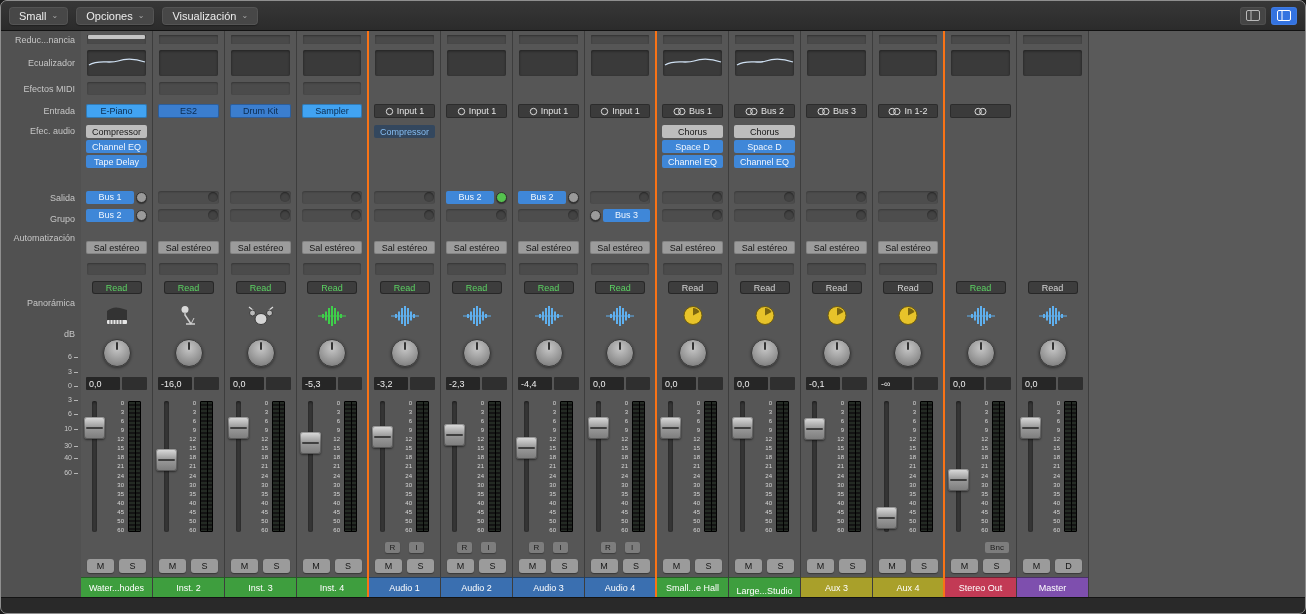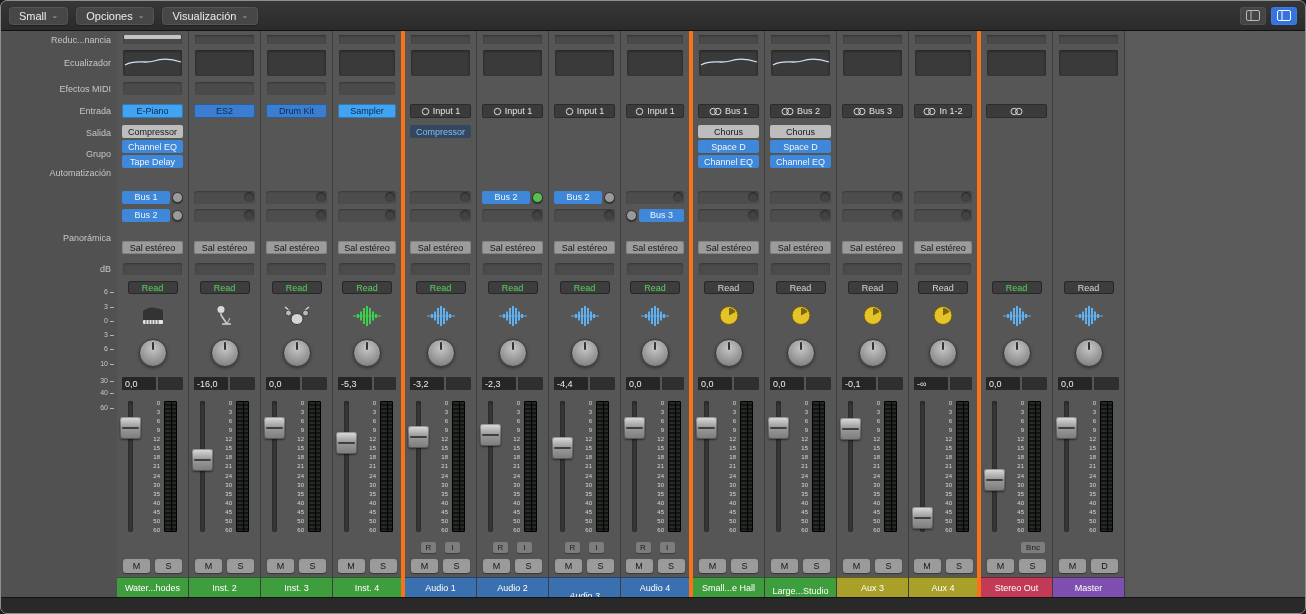--- a/index.html
+++ b/index.html
@@ -4,29 +4,29 @@
 <style>
 *{margin:0;padding:0;box-sizing:border-box;font-family:"Liberation Sans",sans-serif;}
 html,body{background:#1c1c1c;}
 .window{width:1306px;height:614px;border:1px solid #8f8f8f;border-radius:7px;overflow:hidden;background:#515151;display:flex;flex-direction:column;}
 .topbar{height:30px;background:linear-gradient(#373737,#2b2b2b);border-bottom:1px solid #121212;display:flex;align-items:center;padding:0 8px;flex:0 0 auto;}
 .menu-btn{display:flex;align-items:center;background:#474747;border-radius:4px;padding:3px 10px;margin-right:8px;color:#ececec;font-size:11px;box-shadow:inset 0 0 0 1px rgba(255,255,255,.07),0 1px 1px rgba(0,0,0,.3);cursor:default;}
 .chev{color:#a8a8a8;font-size:8px;margin-left:5px;}
 .topbar-right{margin-left:auto;display:flex;gap:5px;}
 .view-toggle{width:26px;height:18px;border-radius:3px;background:#454545;display:flex;align-items:center;justify-content:center;box-shadow:inset 0 0 0 1px rgba(255,255,255,.06);}
 .view-toggle.active{background:#3473e0;}
-.mixer{flex:0 0 566px;display:flex;background:#515151;overflow:hidden;margin-left:36px;}
+.mixer{flex:0 0 566px;display:flex;background:#515151;overflow:hidden;}
 .labels-col{width:80px;flex:0 0 auto;display:flex;flex-direction:column;}
 .lrow{position:relative;display:flex;align-items:center;justify-content:flex-end;padding-right:6px;color:#c6c6c6;font-size:9px;overflow:visible;}
 .lrow.top{align-items:flex-start;padding-top:4px;}
 .left-scale span{position:absolute;right:3px;font-size:7px;color:#c9c9c9;line-height:7px;}
 .left-scale span::after{content:"";display:inline-block;width:4px;height:1px;background:#b5b5b5;margin-left:2px;margin-bottom:1px;}
 .strips{display:flex;flex:0 0 auto;}
 .strip{width:72px;flex:0 0 auto;background:#565656;border-right:1px solid #3d3d3d;display:flex;flex-direction:column;}
-.strip.group-end{border-right:4px solid #f97316;}
+.strip.group-end{border-right:2px solid #f97316;}
 .row{position:relative;flex:0 0 auto;overflow:hidden;}
 .slot-thin{margin:4px 6px 0;height:9px;background:#4a4a4a;border-radius:1px;box-shadow:inset 0 1px 2px rgba(0,0,0,.35);}
 .gr-bar{margin:2px 1px 0;height:4px;background:#c4c4c4;border-radius:1px;}
 .eq-box{margin:2px 6px;height:26px;background:#3a3a3a;border-radius:2px;box-shadow:inset 0 1px 3px rgba(0,0,0,.45);overflow:hidden;}
 .mini-slot{margin:4px 6px 0;height:13px;background:#4b4b4b;border-radius:2px;box-shadow:inset 0 1px 2px rgba(0,0,0,.3);}
 .io-btn{margin:4px 5px 0;height:14px;border-radius:2px;display:flex;align-items:center;justify-content:center;font-size:9px;gap:3px;background:#3b3b3b;color:#e4e4e4;box-shadow:inset 0 0 0 1px rgba(0,0,0,.25);}
 .fx-col{padding:3px 5px 0;display:flex;flex-direction:column;gap:2px;}
 .fx-btn{height:13px;border-radius:2px;display:flex;align-items:center;justify-content:center;font-size:9px;}
 .sends-col{padding:3px 5px 0;display:flex;flex-direction:column;gap:4px;}
 .send-row{height:14px;display:flex;align-items:center;gap:2px;}
@@ -100,20 +100,23 @@
         </div>
         <div class="lrow" style="height: 30px;">
           <span>Ecualizador</span>
         </div>
         <div class="lrow" style="height: 22px;">
           <span>Efectos MIDI</span>
         </div>
         <div class="lrow" style="height: 22px;">
           <span>Entrada</span>
         </div>
+        <div class="lrow top" style="height: 65px;">
+          <span>Efec. audio</span>
+        </div>
         <div class="lrow" style="height: 22px;">
           <span>Salida</span>
         </div>
         <div class="lrow" style="height: 19px;">
           <span>Grupo</span>
         </div>
         <div class="lrow" style="height: 20px;">
           <span>Automatización</span>
         </div>
         <div class="lrow" style="height: 35px;"></div>
@@ -807,21 +810,21 @@
             <div class="fcap" style="top: 42px;"></div>
           </div>
           <div class="row ri-row" style="height: 16px; justify-content: center; gap: 9px;">
             <div class="ri-btn">R</div>
             <div class="ri-btn">I</div>
           </div>
           <div class="row ms-row" style="height: 22px;">
             <div class="ms-btn">M</div>
             <div class="ms-btn">S</div>
           </div>
-          <div class="row" style="height: 37px; font-style: italic;">
+          <div class="row" style="height: 20px;">
             <div class="name-bar" style="background: rgb(58, 111, 176);">Audio 3</div>
           </div>
         </div>
         <div class="strip group-end">
           <div class="row" style="height: 17px;">
             <div class="slot-thin"></div>
           </div>
           <div class="row" style="height: 30px;">
             <div class="eq-box"></div>
           </div>

